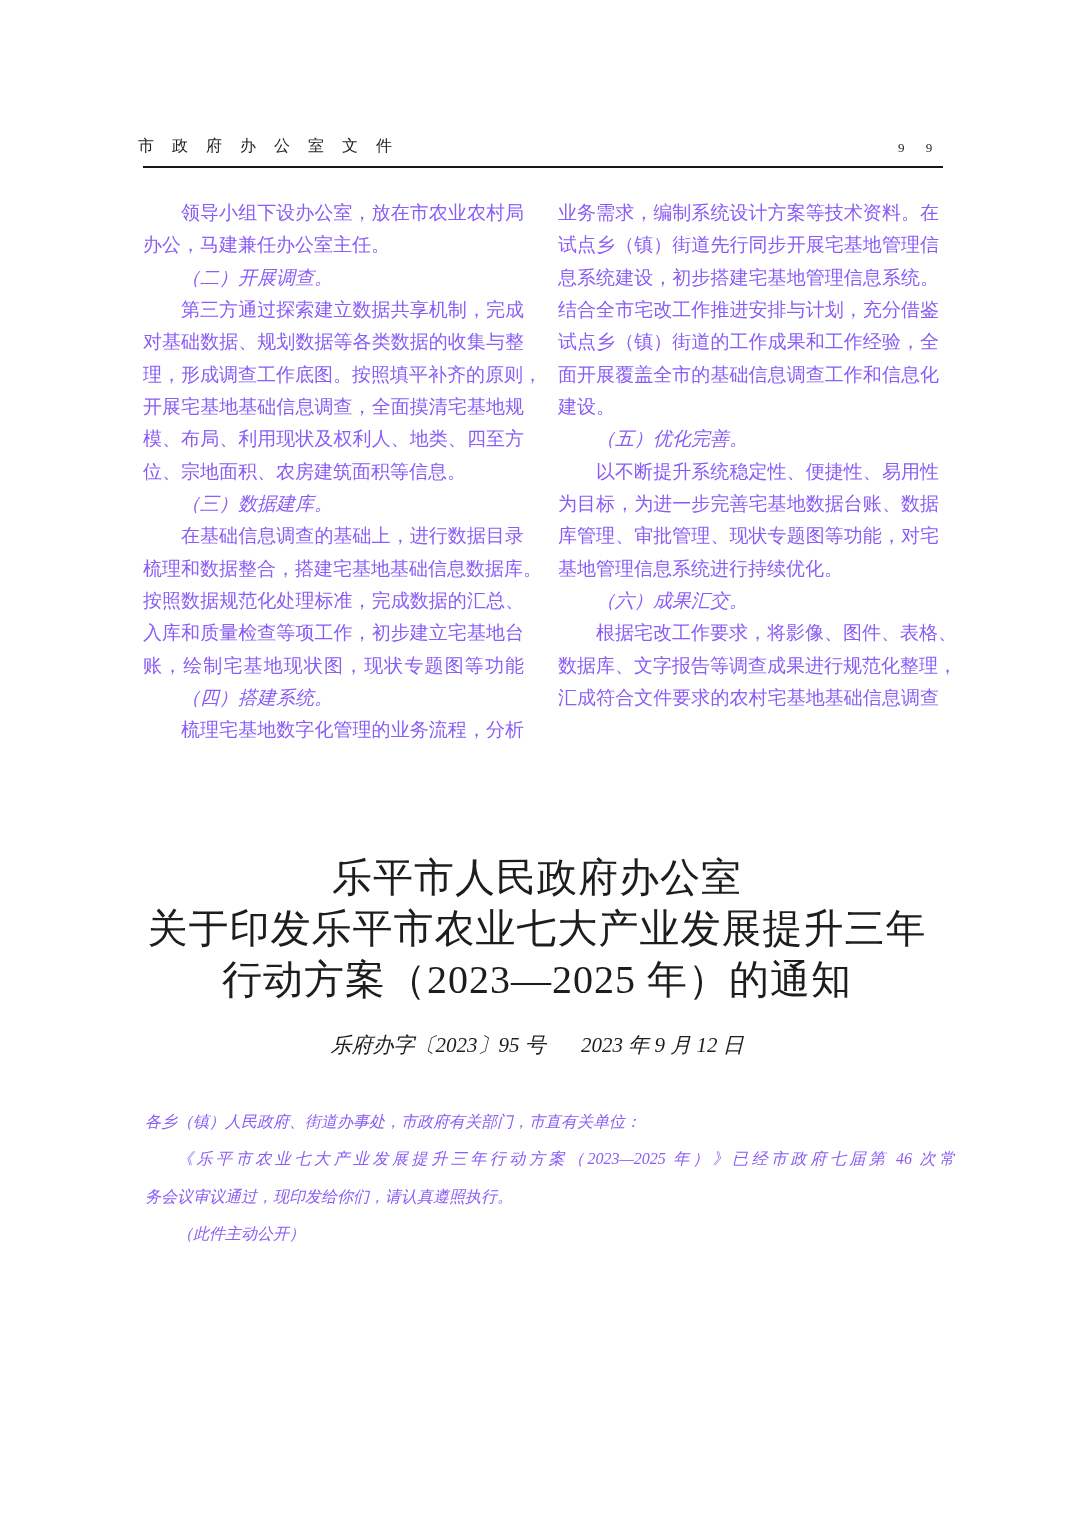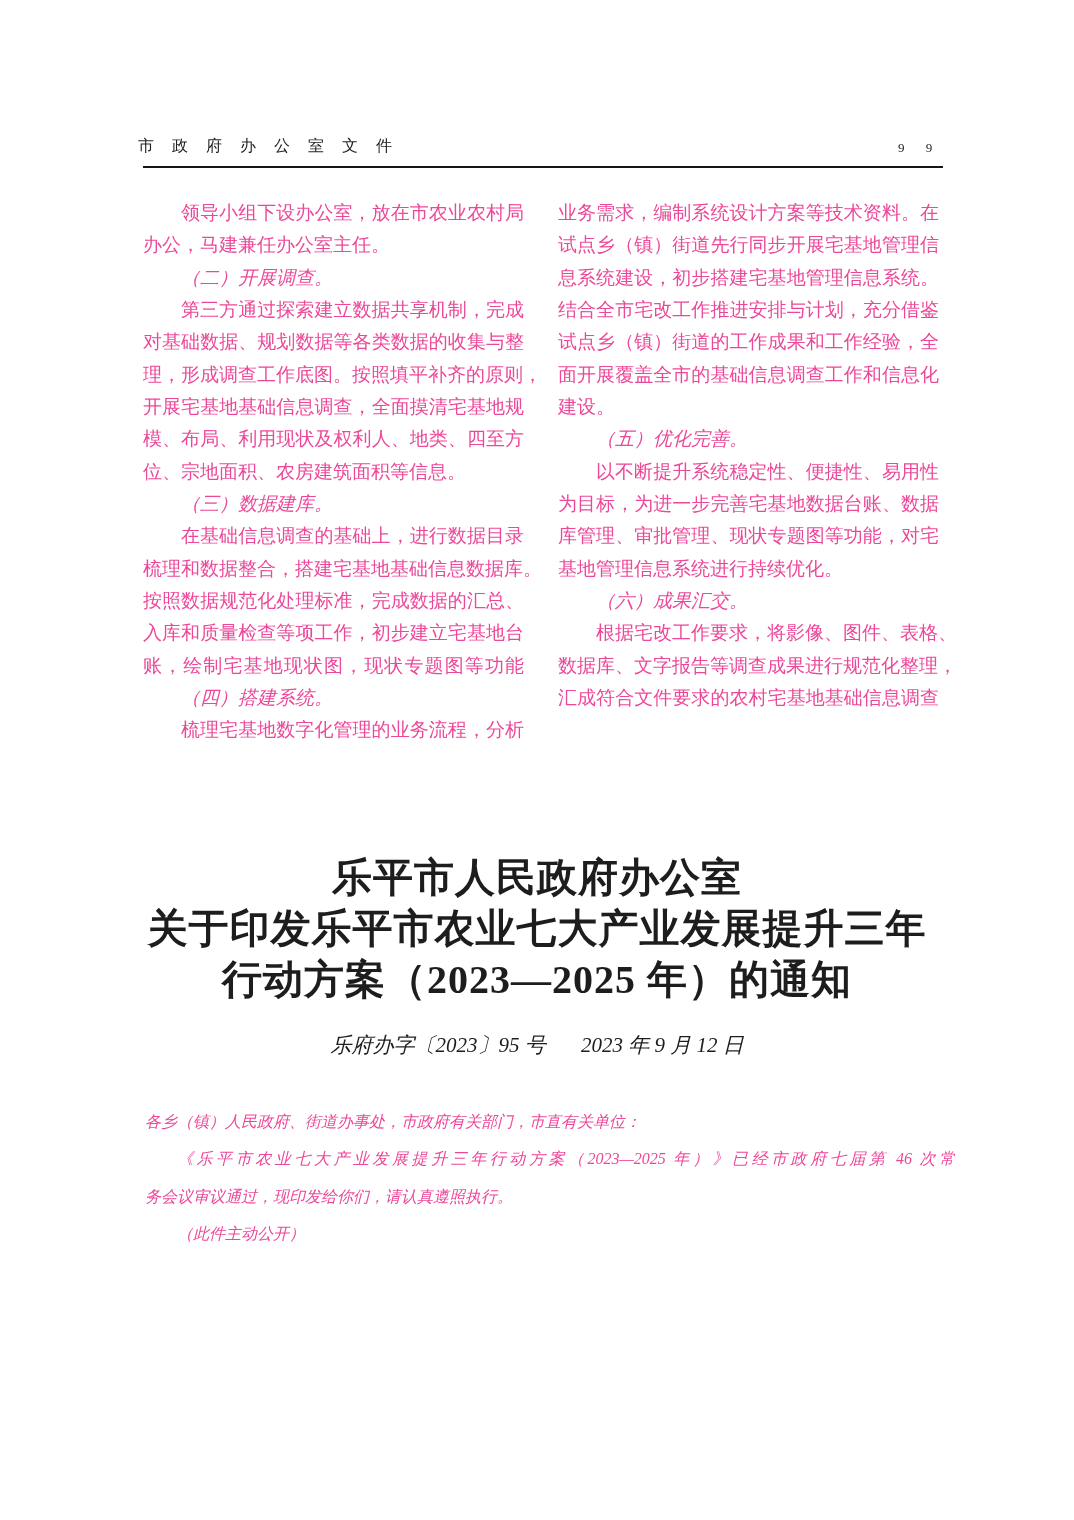--- a/index.html
+++ b/index.html
@@ -28,28 +28,28 @@
   
   .columns{position:absolute;left:143px;top:197px;width:796px;height:584px;}
   .col{position:absolute;top:0;width:381px;}
   .col-left{left:0;}
   .col-right{left:415px;}
   .col .line{
     height:32.33px;line-height:32.33px;
     font-size:19px;
     white-space:nowrap;
   }
-  .line{color:#ec4899;font-family:Liberation Serif, serif;}
+  .line{color:#8b5cf6;font-family:Liberation Serif, serif;}
   .line.indent{text-indent:2em;}
   .line.fill{text-align:justify;text-align-last:justify;}
   .line.kai{font-style:italic;}
   
   .doc-title{
     position:absolute;left:0;width:1074px;top:852px;
-    text-align:center;font-weight:bold;
+    text-align:center;font-weight:normal;
     font-size:40px;line-height:51px;
     letter-spacing:1px;
   }
   
   .doc-num{
     position:absolute;left:0;width:1074px;top:1031px;
     text-align:center;font-size:21px;font-style:italic;
     white-space:nowrap;
   }
   .doc-num .date{padding-left:30px;}

